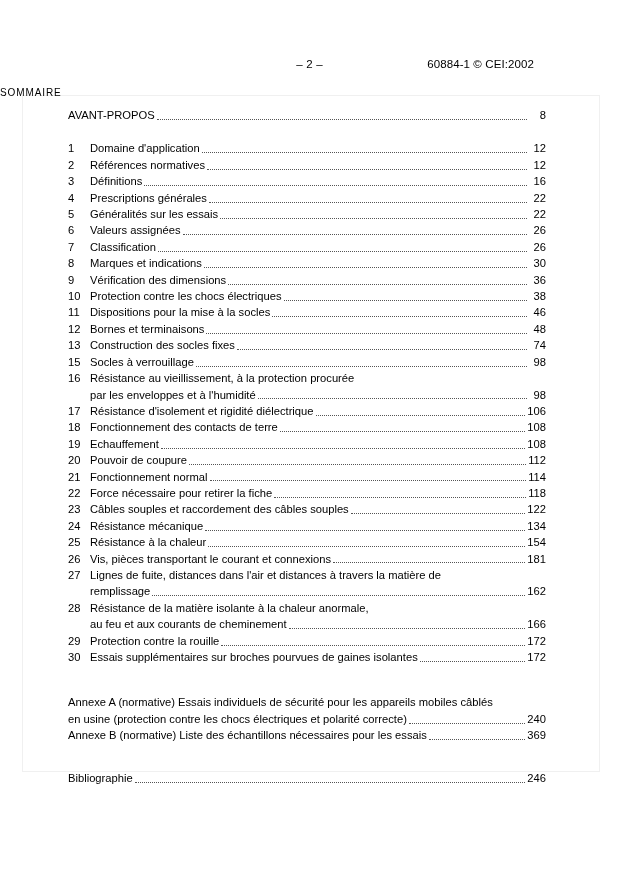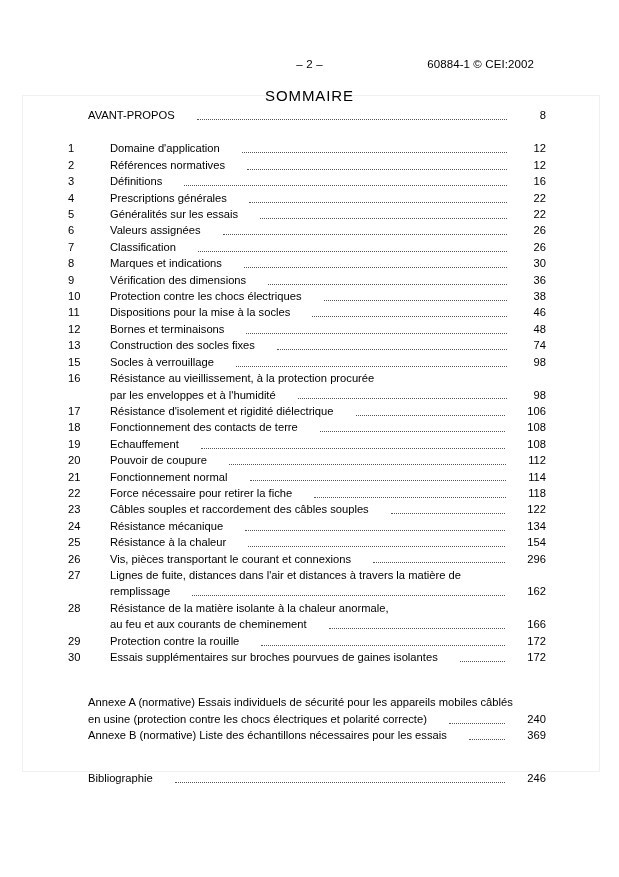--- a/index.html
+++ b/index.html
@@ -57,40 +57,39 @@
     top: 0;
     letter-spacing: 0.1px;
     white-space: nowrap;
   }
 
   .doc-title {
     position: absolute;
     left: 0;
     top: 87px;
     width: 619px;
-    text-align: center;
-    font-size: 15px;
+    text-align: left;
+    font-size: 10px;
     letter-spacing: 0.9px;
   }
 
   .toc {
     position: absolute;
     left: 68px;
     top: 107px;
     width: 478px;
     font-size: 11.2px;
   }
 
   
   .toc-row {
     display: flex;
     align-items: flex-end;
     width: 100%;
     line-height: 16.4px;
-    gap: 20px;
   }
   .toc-row .num {
     width: 22px;
     flex: 0 0 22px;
     text-align: left;
     white-space: nowrap;
   }
   .toc-row.no-num .num { width: 0; flex: 0 0 0; }
 
   .toc-row .title {
@@ -322,21 +321,21 @@
       <span class="num">25</span>
       <span class="title">Résistance à la chaleur</span>
       <span class="leader"></span>
       <span class="pg">154</span>
     </div>
 
     <div class="toc-row">
       <span class="num">26</span>
       <span class="title">Vis, pièces transportant le courant et connexions</span>
       <span class="leader"></span>
-      <span class="pg">296</span>
+      <span class="pg">181</span>
     </div>
 
     <div class="toc-row noleader">
       <span class="num">27</span>
       <span class="title">Lignes de fuite, distances dans l'air et distances à travers la matière de</span>
       <span class="leader"></span>
       <span class="pg"></span>
     </div>
     <div class="toc-row cont">
       <span class="num"></span>

